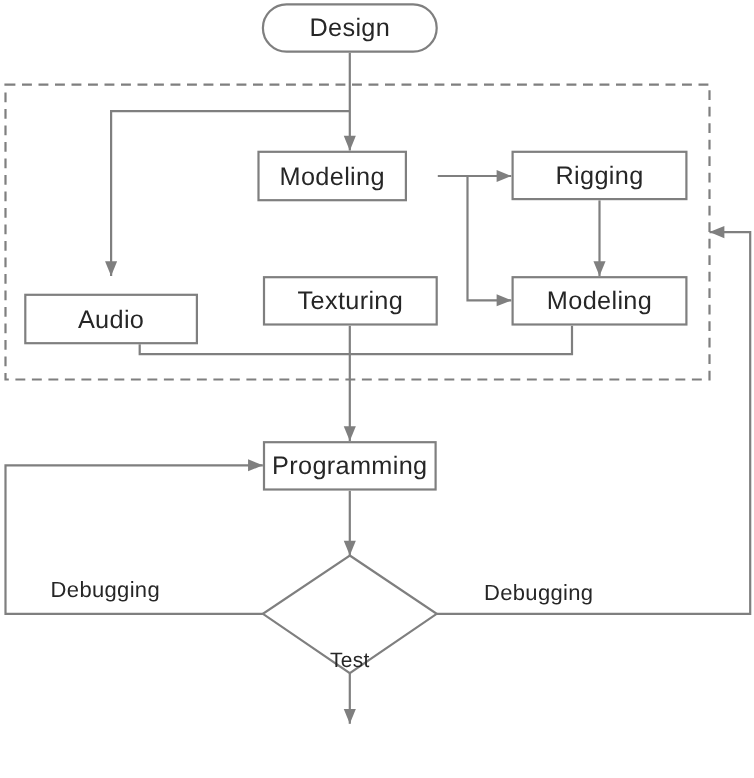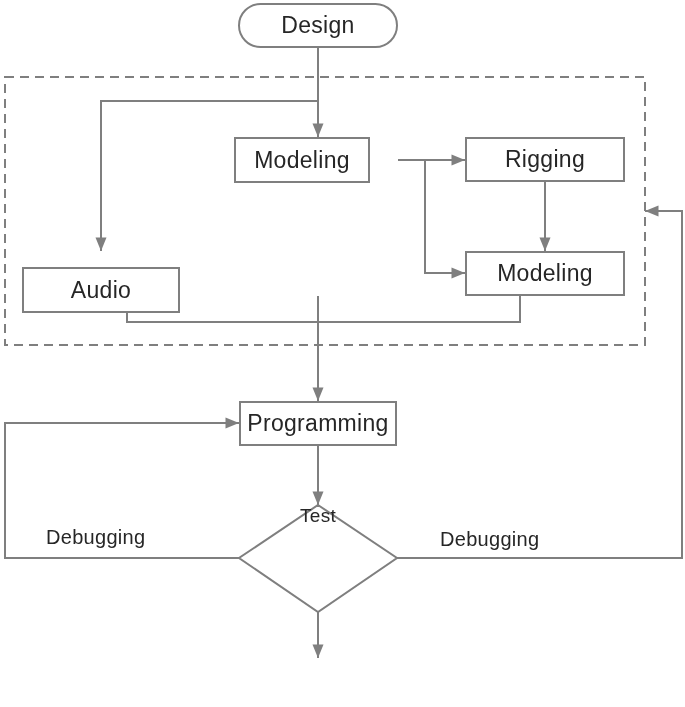--- a/index.html
+++ b/index.html
@@ -54,21 +54,21 @@
     border: 2px solid var(--line);
     color: var(--text);
     font-size: 23px;
     letter-spacing: 0.3px;
     text-align: center;
   }
   .node.stadium { border-radius: 23px; }
   .diamond-label {
     position: absolute;
     display: flex;
-    align-items: flex-start;
+    align-items: flex-end;
     justify-content: center;
     color: var(--text);
     font-size: 19px;
     letter-spacing: 0.3px;
     background: transparent;
   }
   .edge-label {
     position: absolute;
     display: flex;
     align-items: center;
@@ -127,20 +127,23 @@
   </div>
 
   <div class="node" style="left:465px; top:137px; width:160px; height:45px;">
     <span>Rigging</span>
   </div>
 
   <div class="node" style="left:22px; top:251px; width:158px; height:46px;margin-top:16px;">
     <span>Audio</span>
   </div>
 
+  <div class="node" style="left:239px; top:251px; width:159px; height:45px;">
+    <span>Texturing</span>
+  </div>
 
   <div class="node" style="left:465px; top:251px; width:160px; height:45px;">
     <span>Modeling</span>
   </div>
 
   <div class="node" style="left:239px; top:401px; width:158px; height:45px;">
     <span>Programming</span>
   </div>
 
   <div class="diamond-label" style="left:239px; top:505px; width:158px; height:107px;">

